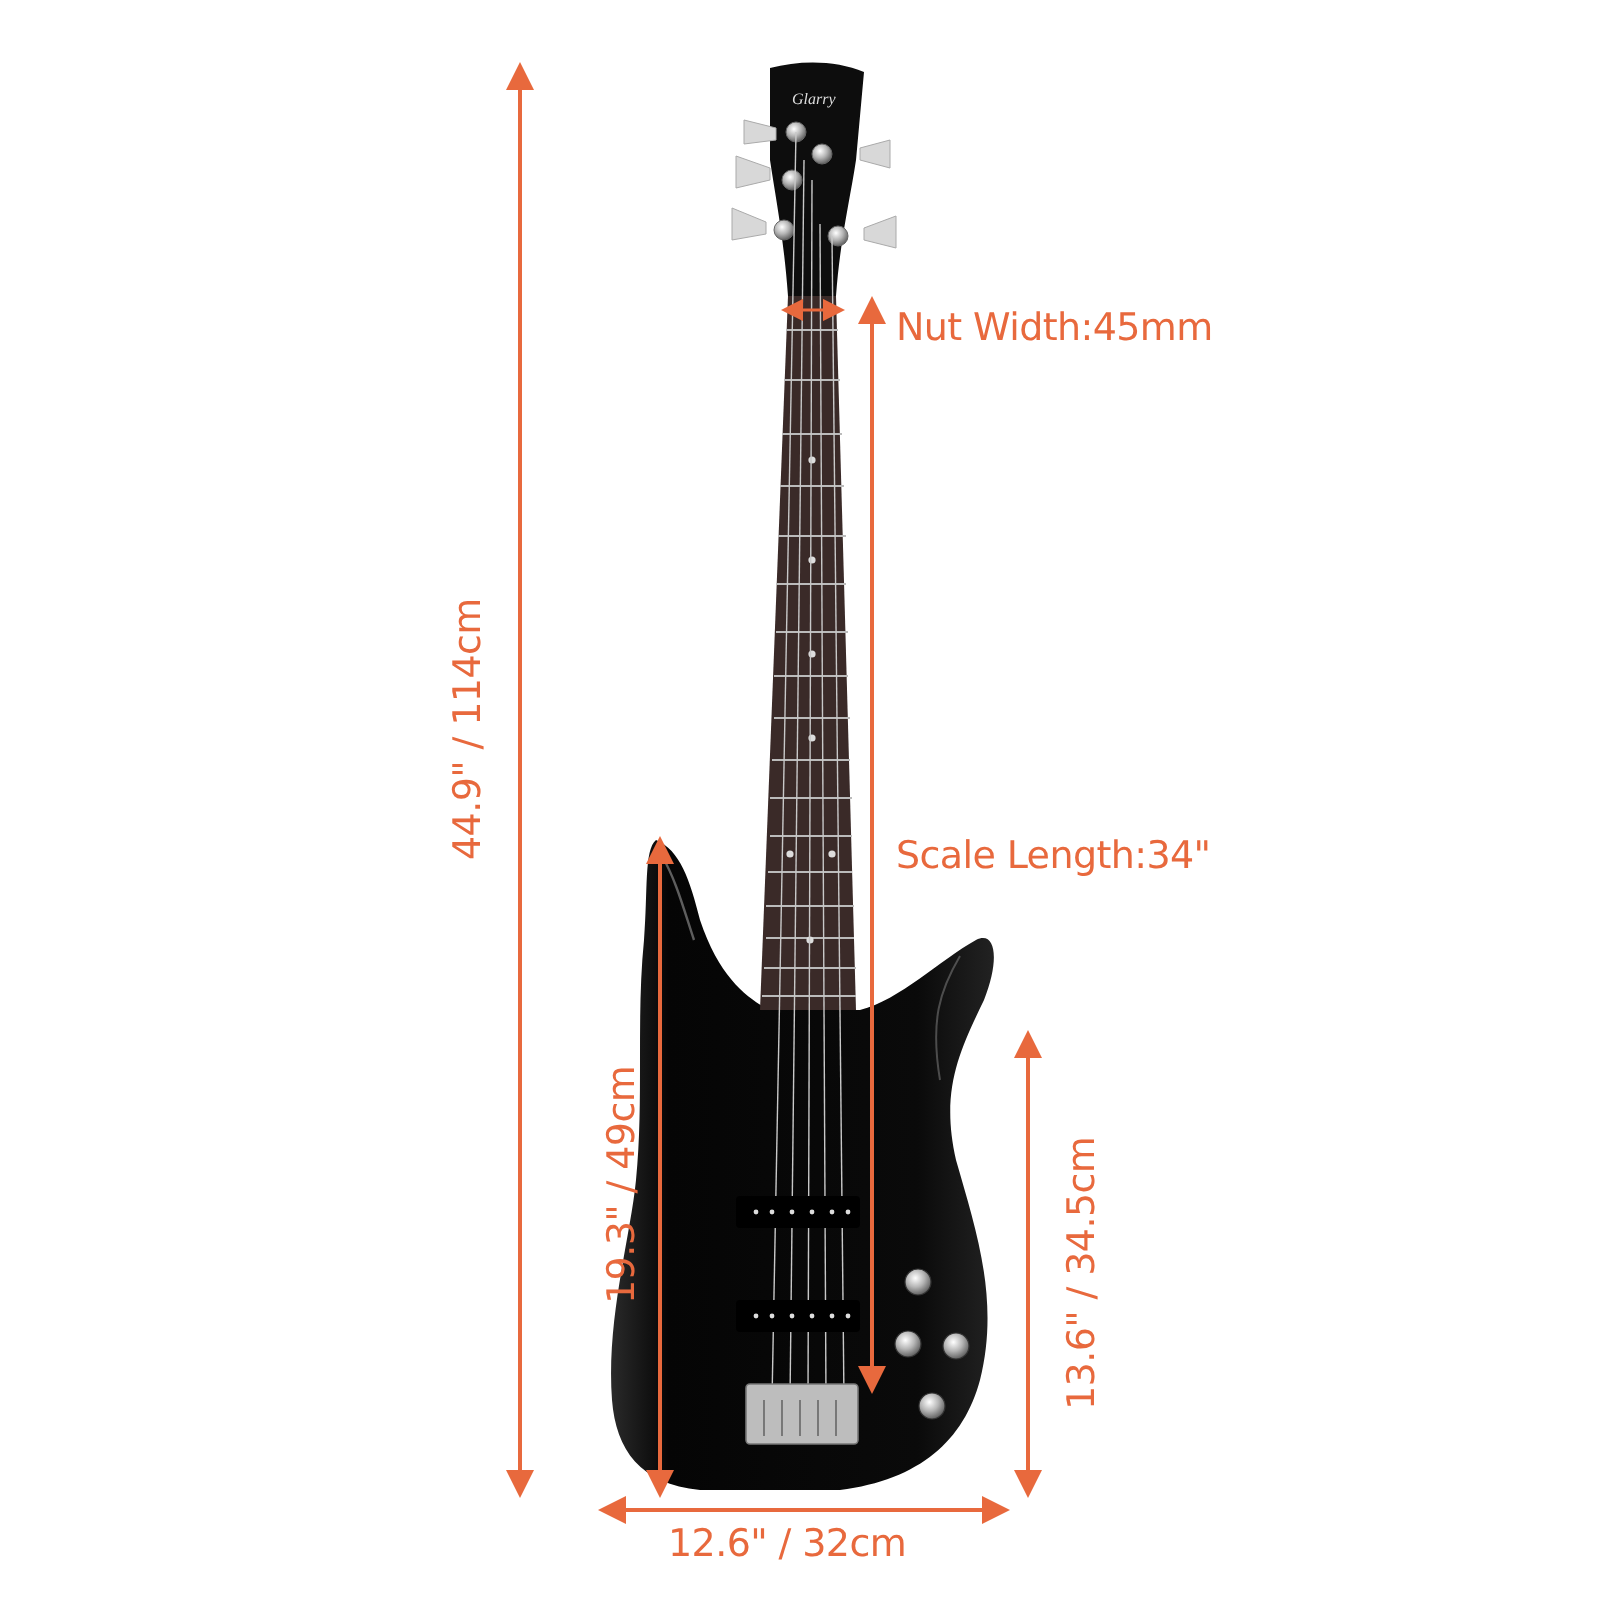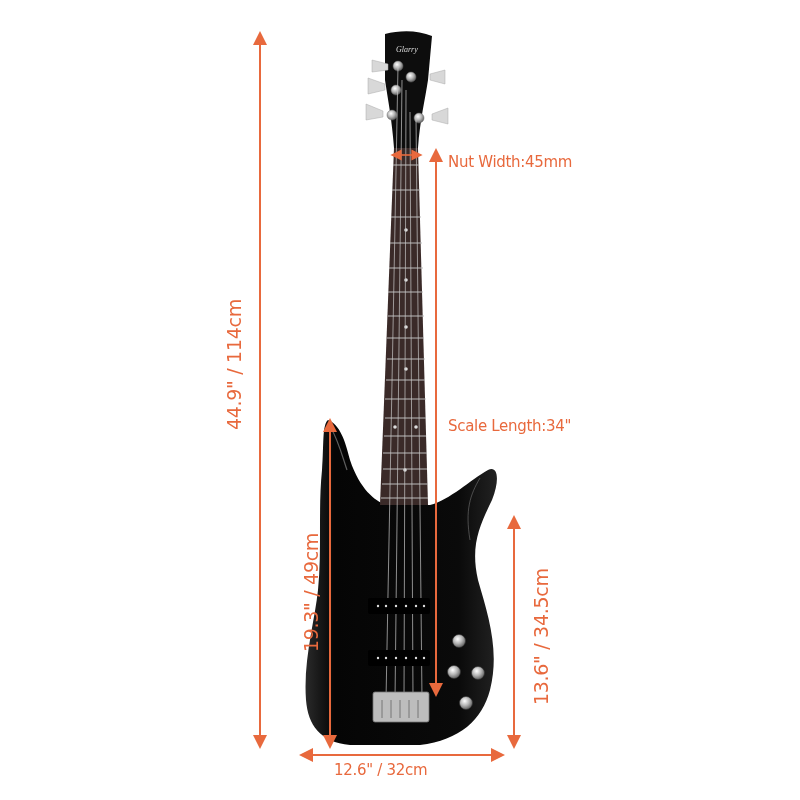--- a/index.html
+++ b/index.html
@@ -1,17 +1,17 @@
 <!DOCTYPE html>
 <html><head>
 <meta charset="utf-8">
 <style>
   html,body{margin:0;padding:0;background:#ffffff;}
   body{width:800px;height:800px;position:relative;overflow:hidden;font-family:"DejaVu Sans","Liberation Sans",sans-serif;}
-  .label{position:absolute;color:#e8693d;font-size:15px;white-space:nowrap;letter-spacing:-0.3px;}
+  .label{position:absolute;color:#e8693d;font-size:19px;white-space:nowrap;letter-spacing:-0.3px;}
   .vlabel{position:absolute;color:#e8693d;font-size:19px;white-space:nowrap;transform-origin:left top;transform:rotate(-90deg);letter-spacing:-0.3px;}
   svg{position:absolute;left:0;top:0;}
 </style>
 </head>
 <body>
 
 <svg width="800" height="800" viewBox="0 0 800 800">
   <defs>
     <linearGradient id="bodyGrad" x1="0" x2="1" y1="0" y2="0">
       <stop offset="0" stop-color="#2a2a2a"></stop>

